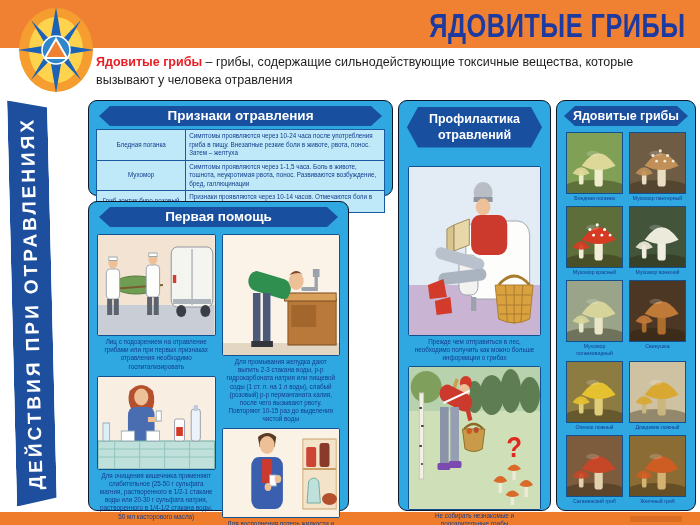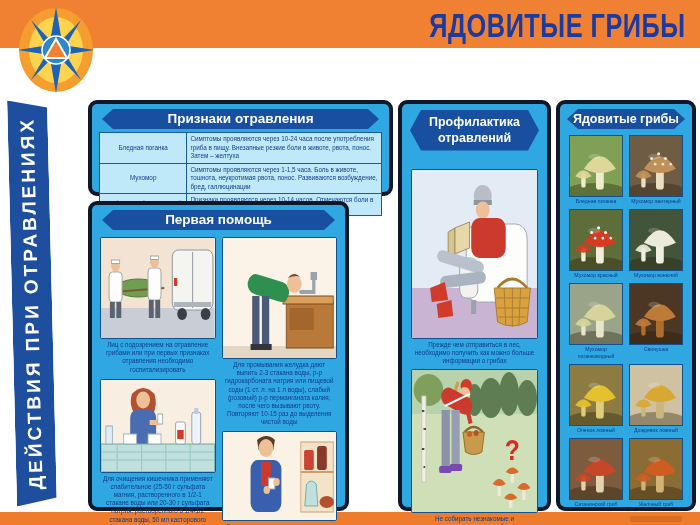--- a/index.html
+++ b/index.html
@@ -15,21 +15,21 @@
   .intro b{color:#e81e25;}
   
   .emblem{position:absolute;left:16px;top:6px;width:80px;height:88px;}
   
   .ribbon{position:absolute;left:12px;top:100px;width:40px;height:406px;background:#1d4f9e;
           transform:rotate(-1.4deg);clip-path:polygon(0 0,100% 8px,100% calc(100% - 8px),0 100%);
           display:flex;align-items:center;justify-content:center;}
   .ribbon span{writing-mode:vertical-rl;transform:rotate(180deg);color:#fff;font-weight:bold;
                font-size:19px;letter-spacing:3px;white-space:nowrap;}
   
-  .panel{position:absolute;background:#2fa7e0;border:4px solid #0f172a;border-radius:9px;box-sizing:border-box;}
+  .panel{position:absolute;background:#2fa7e0;border:1px solid #0f172a;border-radius:9px;box-sizing:border-box;}
   .banner{background:#184f9f;color:#fff;font-weight:bold;text-align:center;
           clip-path:polygon(11px 0,calc(100% - 11px) 0,100% 50%,calc(100% - 11px) 100%,11px 100%,0 50%);}
   .banner.one{font-size:13.5px;line-height:20px;height:20px;margin:5px 10px 3px;}
   .banner.two{font-size:12.5px;line-height:1.3;padding:4px 0;margin:6px 8px 16px;border-radius:6px;}
   
   .signs-table{margin:2px 7px;border-collapse:collapse;width:calc(100% - 14px);}
   .signs-table td{border:1px solid #1a5aa0;background:#bfe9f8;color:#123d8d;
                   font-size:6.3px;line-height:1.35;padding:2px 3px;vertical-align:middle;}
   .signs-table td.mname{width:31%;text-align:center;}
   
@@ -71,20 +71,23 @@
         <polygon points="15,14 36,36 40,44 31,41"></polygon>
         <polygon points="65,14 44,36 40,44 49,41"></polygon>
         <polygon points="15,74 36,52 40,44 31,47"></polygon>
         <polygon points="65,74 44,52 40,44 49,47"></polygon>
       </g>
       <circle cx="40" cy="44" r="14" fill="#2f86c8" stroke="#fff" stroke-width="1.5"></circle>
       <polygon points="40,33 29,52 51,52" fill="#f08133" stroke="#fff" stroke-width="2"></polygon>
     </svg>
   </div>
 
+  <div class="intro">
+    <b>Ядовитые грибы</b><span> – грибы, содержащие сильнодействующие токсичные вещества, которые вызывают у человека отравления</span>
+  </div>
 
   <div class="ribbon">
     <span>ДЕЙСТВИЯ ПРИ ОТРАВЛЕНИЯХ</span>
   </div>
 
   <div class="panel" style="left:88px;top:100px;width:305px;height:96px;">
     <div class="banner one">Признаки отравления</div>
     <table class="signs-table">
       <tbody id="signs-tbody">
           <tr>

